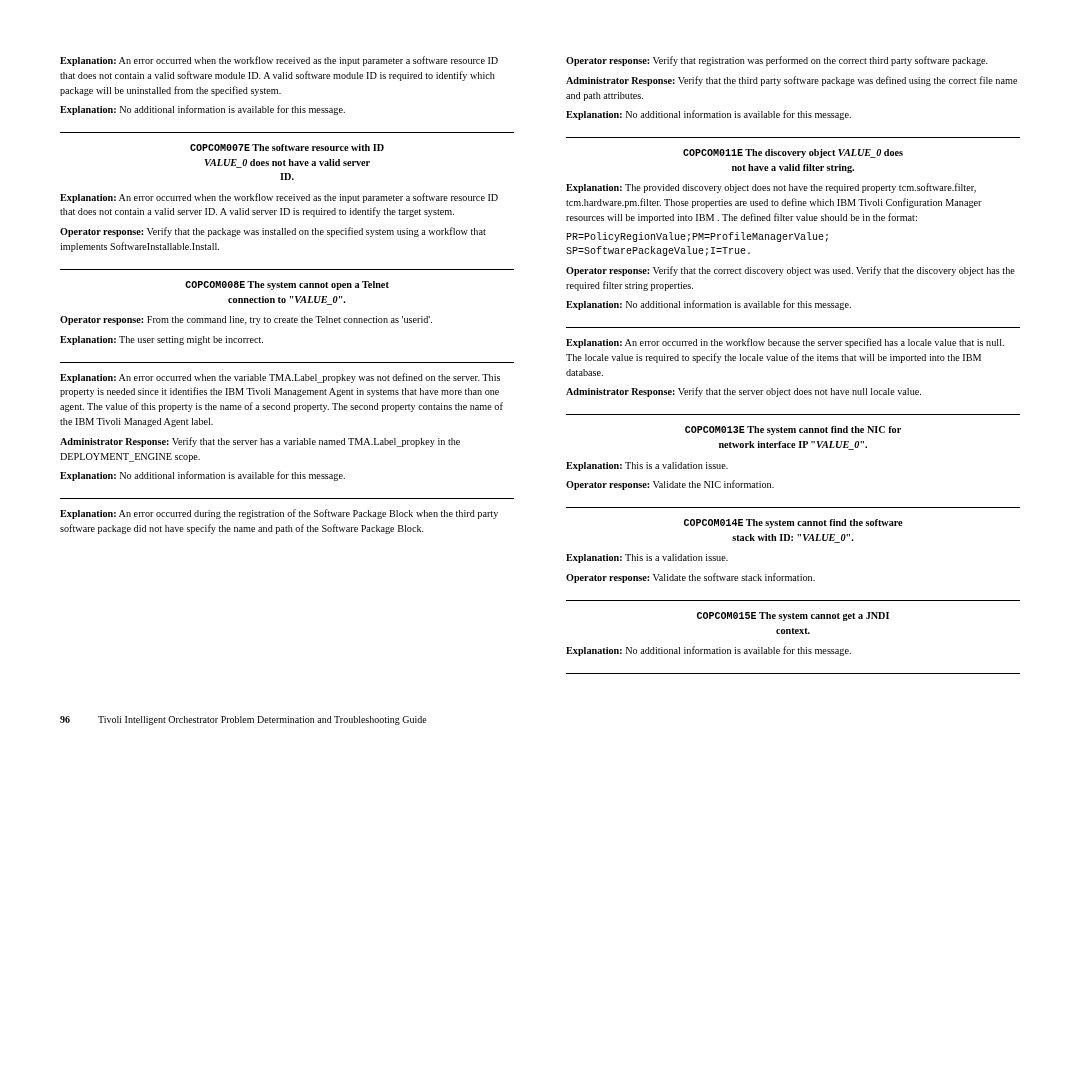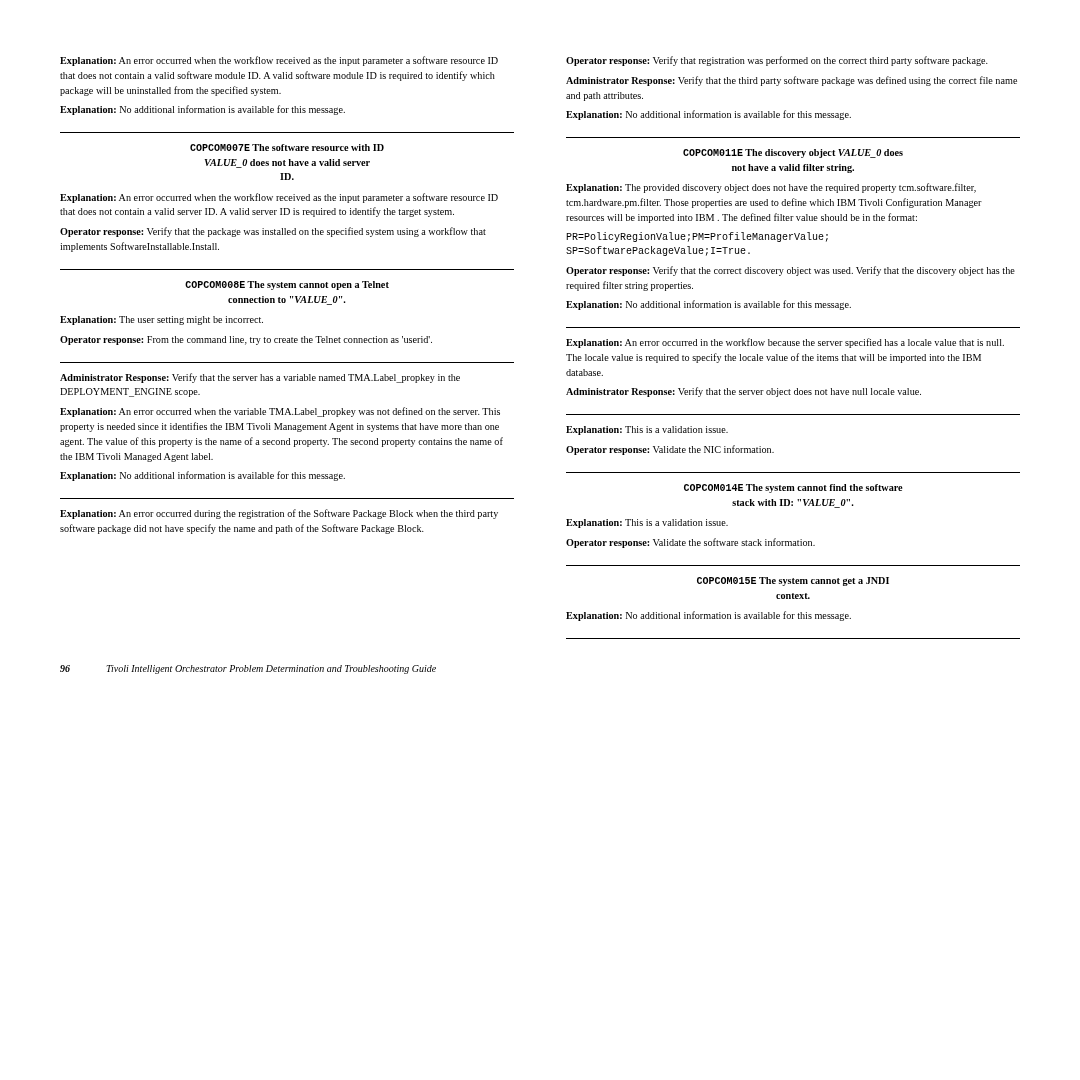--- a/index.html
+++ b/index.html
@@ -51,25 +51,24 @@
       line-height: 1.45;
       margin-bottom: 5px;
     }
     .code-block {
       font-family: "Courier New", Courier, monospace;
       font-size: 10px;
       margin: 4px 0;
       word-break: break-all;
     }
     .footer {
-      margin-top: 16px;
+      margin-top: 32px;
       font-size: 10px;
       display: flex;
-      gap: 36px;
-      font-style: italic;
+      gap: 28px;
     }
     .footer .page-num {
       font-weight: bold;
     }
   </style>
 </head>
 <body>
 
 <div class="page-layout">
 
@@ -90,28 +89,28 @@
       <p><span class="label">Explanation:</span>  An error occurred when the workflow received as the input parameter a software resource ID that does not contain a valid server ID. A valid server ID is required to identify the target system.</p>
       <p><span class="label">Operator response:</span>  Verify that the package was installed on the specified system using a workflow that implements SoftwareInstallable.Install.</p>
     </div>
 
     <hr class="divider">
     <div class="section">
       <div class="error-title">
         <span class="error-code">COPCOM008E</span>  The system cannot open a Telnet<br>
         connection to "<span class="italic">VALUE_0</span>".
       </div>
+      <p><span class="label">Operator response:</span>  From the command line, try to create the Telnet connection as 'userid'.</p>
       <p><span class="label">Explanation:</span>  The user setting might be incorrect.</p>
-      <p><span class="label">Operator response:</span>  From the command line, try to create the Telnet connection as 'userid'.</p>
     </div>
 
     <hr class="divider">
     <div class="section">
+      <p><span class="label">Explanation:</span>  An error occurred when the variable TMA.Label_propkey was not defined on the server. This property is needed since it identifies the IBM Tivoli Management Agent in systems that have more than one agent. The value of this property is the name of a second property. The second property contains the name of the IBM Tivoli Managed Agent label.</p>
       <p><span class="label">Administrator Response:</span> Verify that the server has a variable named TMA.Label_propkey in the DEPLOYMENT_ENGINE scope.</p>
-      <p><span class="label">Explanation:</span>  An error occurred when the variable TMA.Label_propkey was not defined on the server. This property is needed since it identifies the IBM Tivoli Management Agent in systems that have more than one agent. The value of this property is the name of a second property. The second property contains the name of the IBM Tivoli Managed Agent label.</p>
       <p><span class="label">Explanation:</span>  No additional information is available for this message.</p>
     </div>
 
     <hr class="divider">
     <div class="section">
       <p><span class="label">Explanation:</span>  An error occurred during the registration of the Software Package Block when the third party software package did not have specify the name and path of the Software Package Block.</p>
     </div>
 
   </div>
 
@@ -136,20 +135,24 @@
     </div>
 
     <hr class="divider">
     <div class="section">
       <p><span class="label">Explanation:</span>  An error occurred in the workflow because the server specified has a locale value that is null. The locale value is required to specify the locale value of the items that will be imported into the IBM database.</p>
       <p><span class="label">Administrator Response:</span> Verify that the server object does not have null locale value.</p>
     </div>
 
     <hr class="divider">
     <div class="section">
+      <div class="error-title">
+        <span class="error-code">COPCOM013E</span>  The system cannot find the NIC for<br>
+        network interface IP "<span class="italic">VALUE_0</span>".
+      </div>
       <p><span class="label">Explanation:</span>  This is a validation issue.</p>
       <p><span class="label">Operator response:</span>  Validate the NIC information.</p>
     </div>
 
     <hr class="divider">
     <div class="section">
       <div class="error-title">
         <span class="error-code">COPCOM014E</span>  The system cannot find the software<br>
         stack with ID: "<span class="italic">VALUE_0</span>".
       </div>

